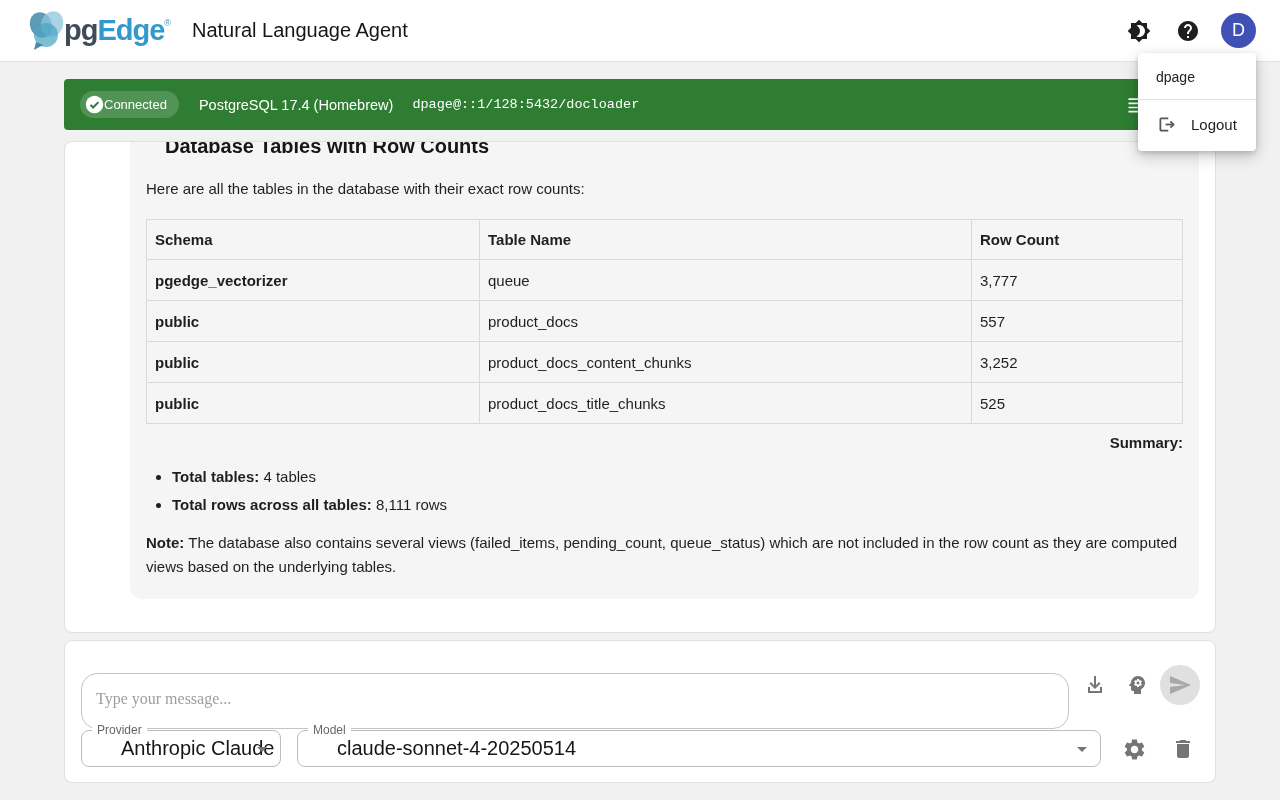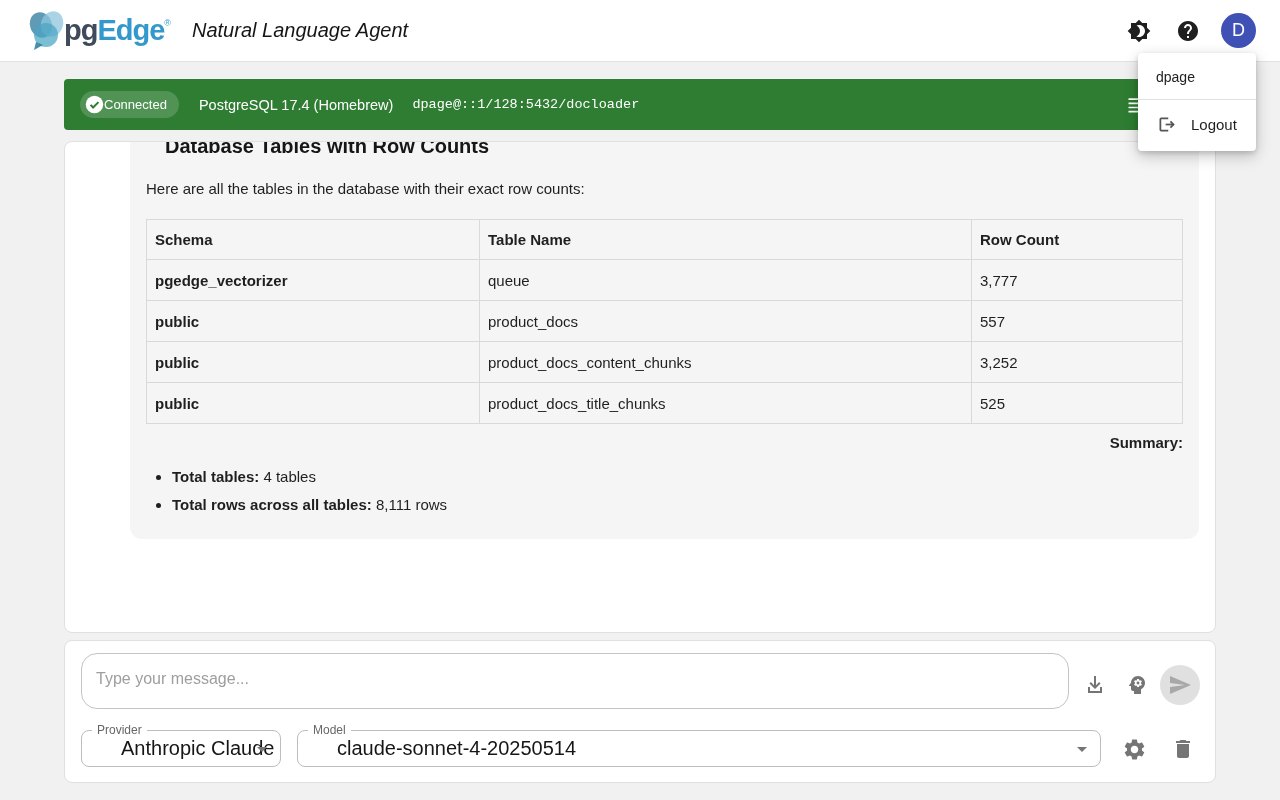--- a/index.html
+++ b/index.html
@@ -15,21 +15,21 @@
   .header {
     position: absolute; left: 0; top: 0; width: 1280px; height: 62px;
     background: #ffffff; border-bottom: 1px solid #e2e2e2;
     display: flex; align-items: center; padding: 0 24px;
   }
   .logo { display: flex; align-items: center; }
   .logo-word { font-size: 29px; font-weight: 700; letter-spacing: -1px; margin-left: -6px; }
   .logo-pg { color: #3f4a5a; }
   .logo-edge { color: #3399cc; }
   .logo-reg { font-size: 9px; color: #3399cc; vertical-align: 14px; font-weight: 400; }
-  .app-title { font-size: 20px; color: #161616; margin-left: 22px; font-weight: 400; font-style: italic; }
+  .app-title { font-size: 20px; color: #161616; margin-left: 22px; font-weight: 400; }
   .header-spacer { flex: 1; }
   .icon-btn {
     width: 36px; height: 36px; border: none; background: transparent;
     display: flex; align-items: center; justify-content: center;
     cursor: pointer; border-radius: 50%;
   }
   .header .icon-btn { margin-left: 13px; }
   .avatar {
     width: 35px; height: 35px; border-radius: 50%; background: #3f51b5;
     color: #fff; font-size: 18px; display: flex; align-items: center;
@@ -83,23 +83,23 @@
   .msg-bullets li { line-height: 28px; }
   .msg-note { margin-top: 12px; line-height: 24px; }
   .b { font-weight: 700; }
 
   
   .composer {
     position: absolute; left: 64px; top: 640px; width: 1152px; height: 143px;
     background: #fff; border: 1px solid #e0e0e0; border-radius: 8px;
   }
   .composer textarea {
-    position: absolute; left: 16px; top: 12px; width: 988px; height: 56px;
+    position: absolute; left: 16px; top: 32px; width: 988px; height: 56px;
     border: 1px solid #c4c4c4; border-radius: 16px; resize: none;
-    font-family: Liberation Sans, sans-serif; font-size: 16px;
+    font-family: Liberation Serif, serif; font-size: 16px;
     padding: 16px 14px; color: #1f1f1f; outline: none;
   }
   .composer textarea::placeholder { color: #9e9e9e; }
   .tool-btn { position: absolute; width: 32px; height: 32px; top: 28px; }
   .send-btn {
     position: absolute; left: 1095px; top: 24px; width: 40px; height: 40px;
     border-radius: 50%; background: #e0e0e0; border: none;
     display: flex; align-items: center; justify-content: center; cursor: default;
   }
   .select-box {
@@ -212,20 +212,21 @@
           <td>525</td>
         </tr>
       </tbody>
     </table>
 
     <p class="msg-summary">Summary:</p>
     <ul class="msg-bullets">
       <li><span class="b">Total tables:</span><span> 4 tables</span></li>
       <li><span class="b">Total rows across all tables:</span><span> 8,111 rows</span></li>
     </ul>
+    <p class="msg-note"><span class="b">Note:</span><span> The database also contains several views (failed_items, pending_count, queue_status) which are not included in the row count as they are computed views based on the underlying tables.</span></p>
   </div>
 </div>
 
 <div class="composer">
   <textarea placeholder="Type your message..." style=""></textarea>
 
   <button class="icon-btn tool-btn" style="left:1014px;">
     <svg width="24" height="24" viewBox="0 0 24 24" fill="#757575">
       <path d="M12 16l-5.5-5.5 1.42-1.42L11 12.17V3h2v9.17l3.08-3.09 1.42 1.42L12 16z"></path>
       <path d="M5 18h14v2H5z"></path>

